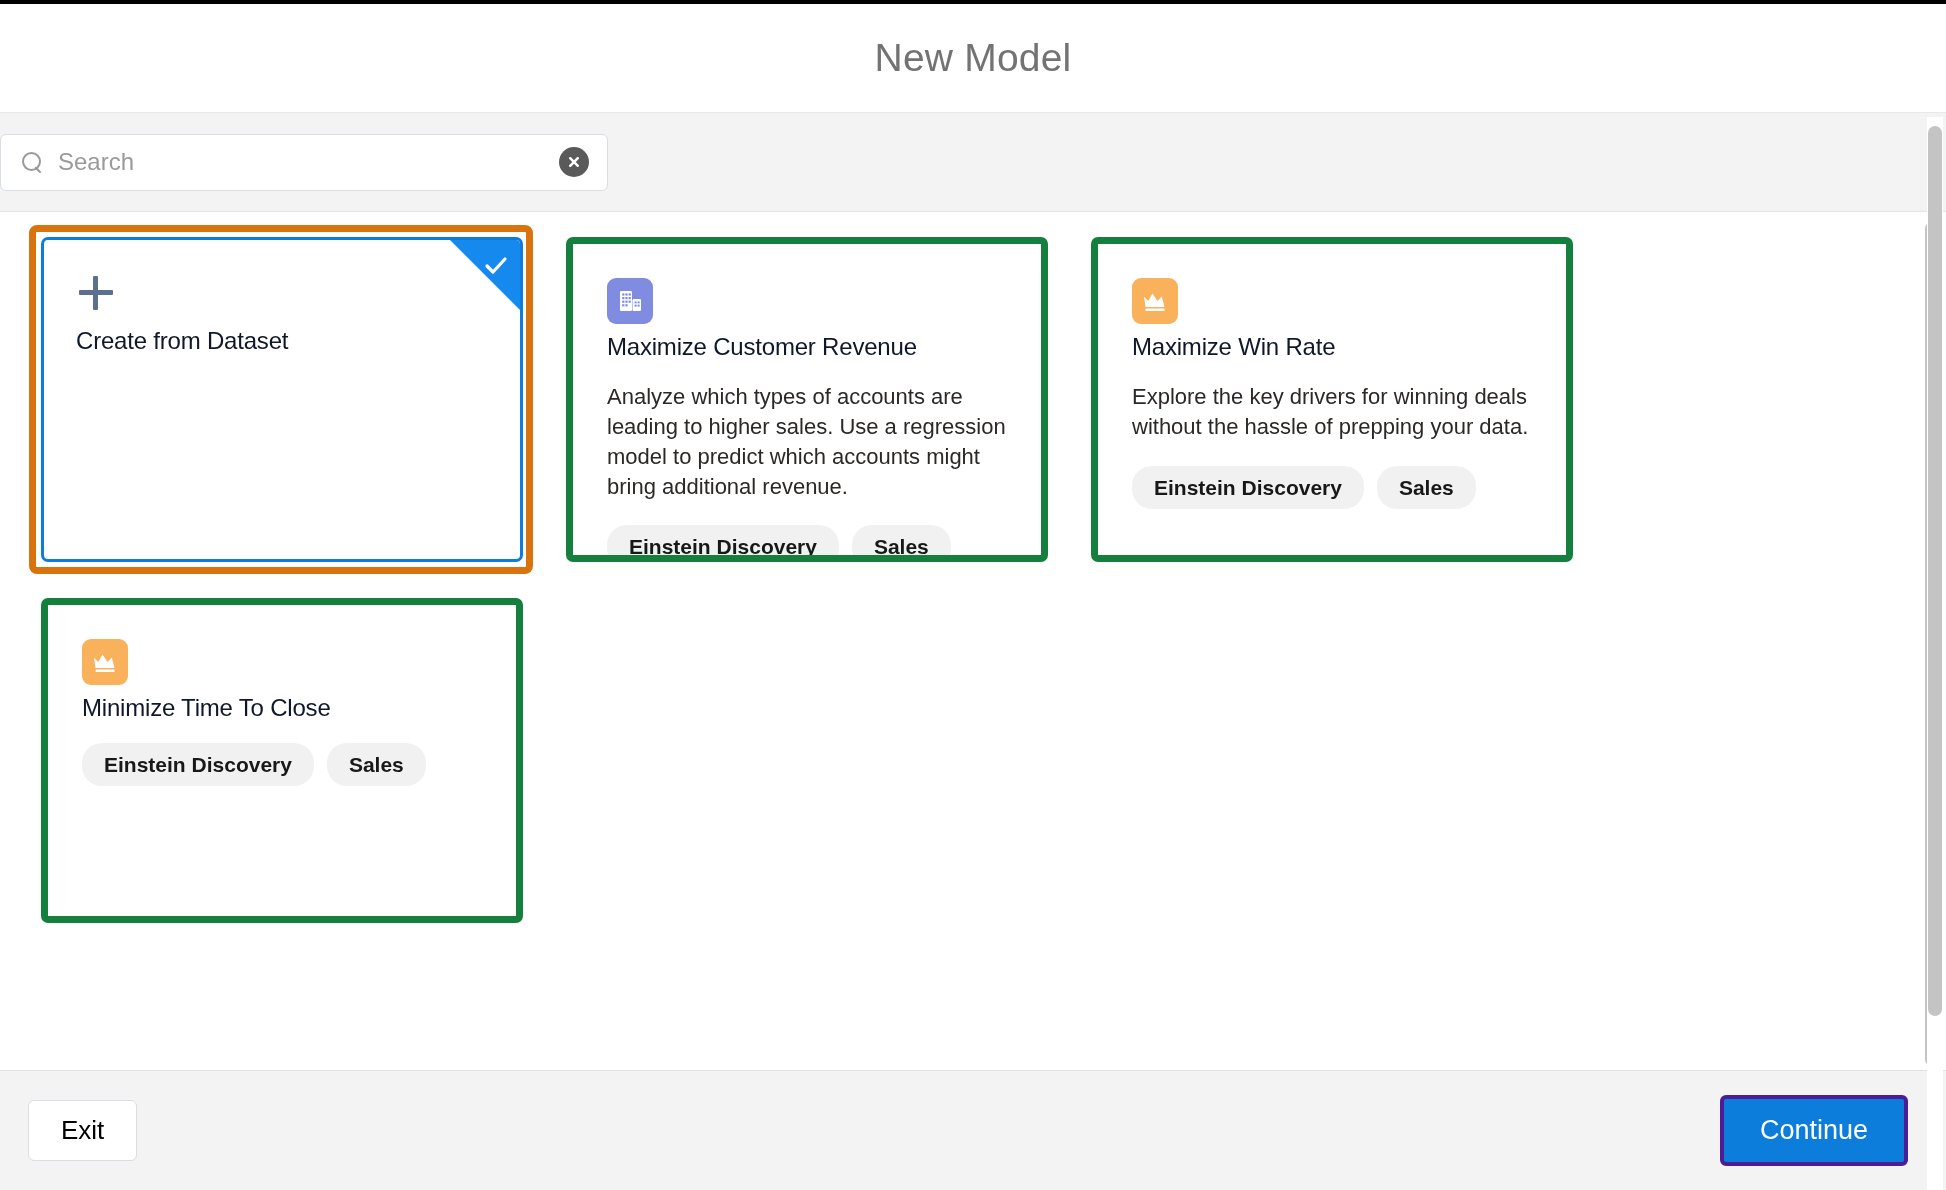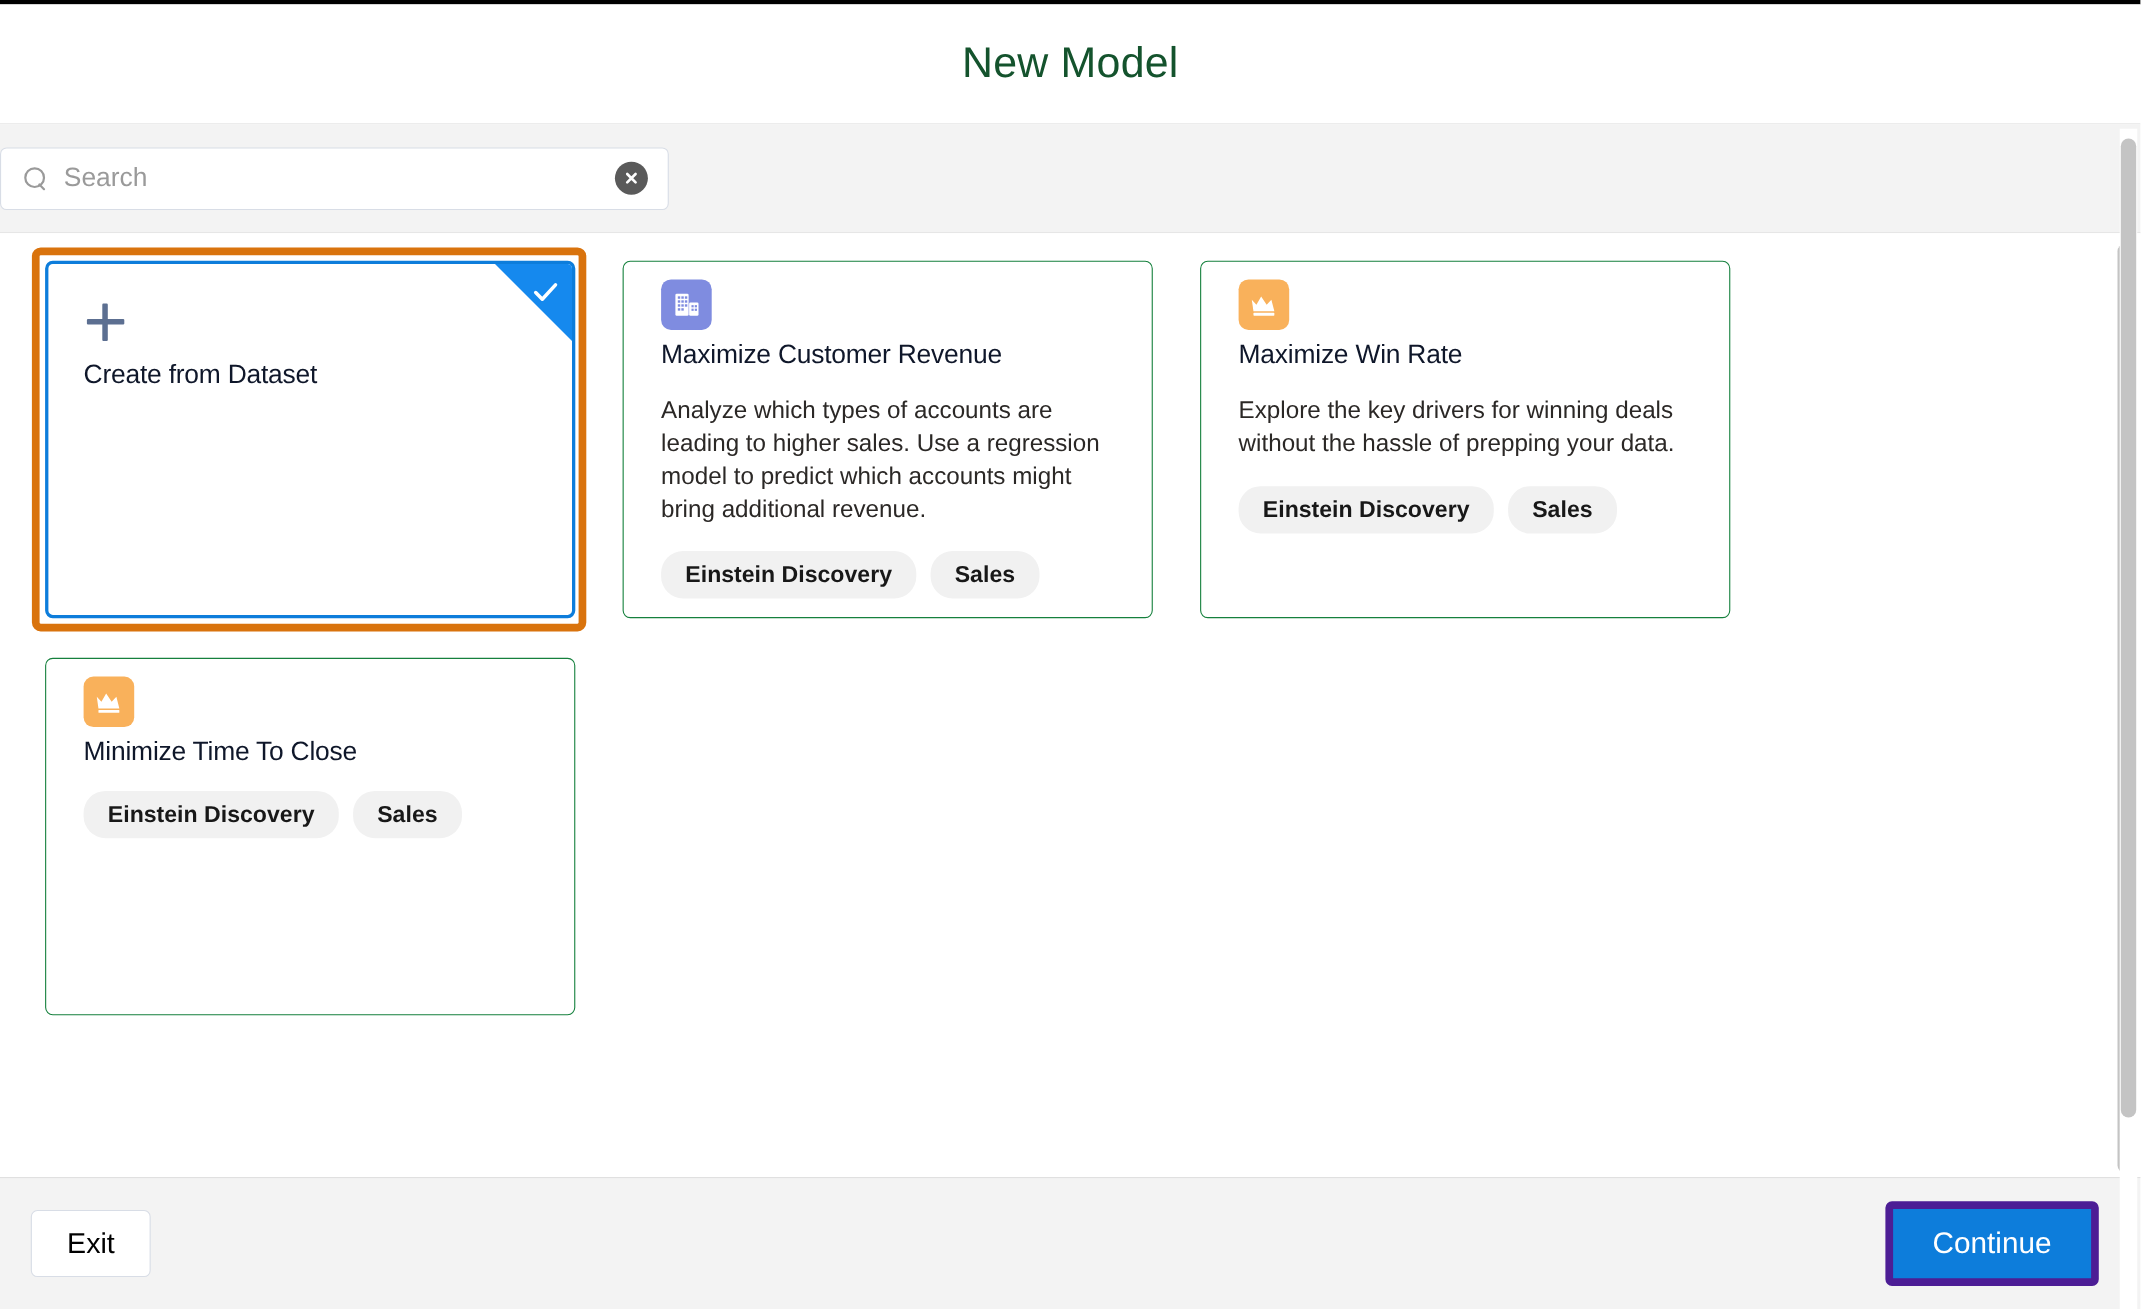--- a/index.html
+++ b/index.html
@@ -27,21 +27,21 @@
     height: 109px;
     flex: 0 0 109px;
     background: #ffffff;
     display: flex;
     align-items: center;
     justify-content: center;
     border-bottom: 1px solid #e8e8e8;
   }
   .header-title {
     font-size: 39px;
-    color: #14532d;
+    color: #737373;
     font-weight: 400;
     letter-spacing: 0.2px;
   }
 
   
   .search-strip {
     height: 99px;
     flex: 0 0 99px;
     background: #f3f3f3;
     border-bottom: 1px solid #e5e5e5;
@@ -143,23 +143,23 @@
     border-radius: 8px;
     pointer-events: none;
     z-index: 5;
   }
 
   .card {
     position: relative;
     width: 482px;
     height: 325px;
     background: #ffffff;
-    border: 1px solid #15803d;
+    border: 7px solid #15803d;
     border-radius: 7px;
-    padding: 16px 30px 0 34px;
+    padding: 34px 30px 0 34px;
     overflow: hidden;
     cursor: pointer;
   }
   .card.selected {
     border: 3px solid #0d7ddb;
     padding: 32px 28px 0 32px;
   }
 
   
   .corner-check {
@@ -298,21 +298,21 @@
     border-radius: 6px;
     color: #000000;
     font-size: 26px;
     font-family: "Liberation Sans", sans-serif;
     padding: 15px 32px;
     cursor: pointer;
     line-height: 1.15;
   }
   .btn-continue {
     background: #0d7ddb;
-    border: 7px solid #4c1d95;
+    border: 4px solid #4c1d95;
     border-radius: 6px;
     color: #ffffff;
     font-size: 27px;
     font-family: "Liberation Sans", sans-serif;
     padding: 16px 36px;
     cursor: pointer;
     line-height: 1.15;
   }
 </style>
 </head>

